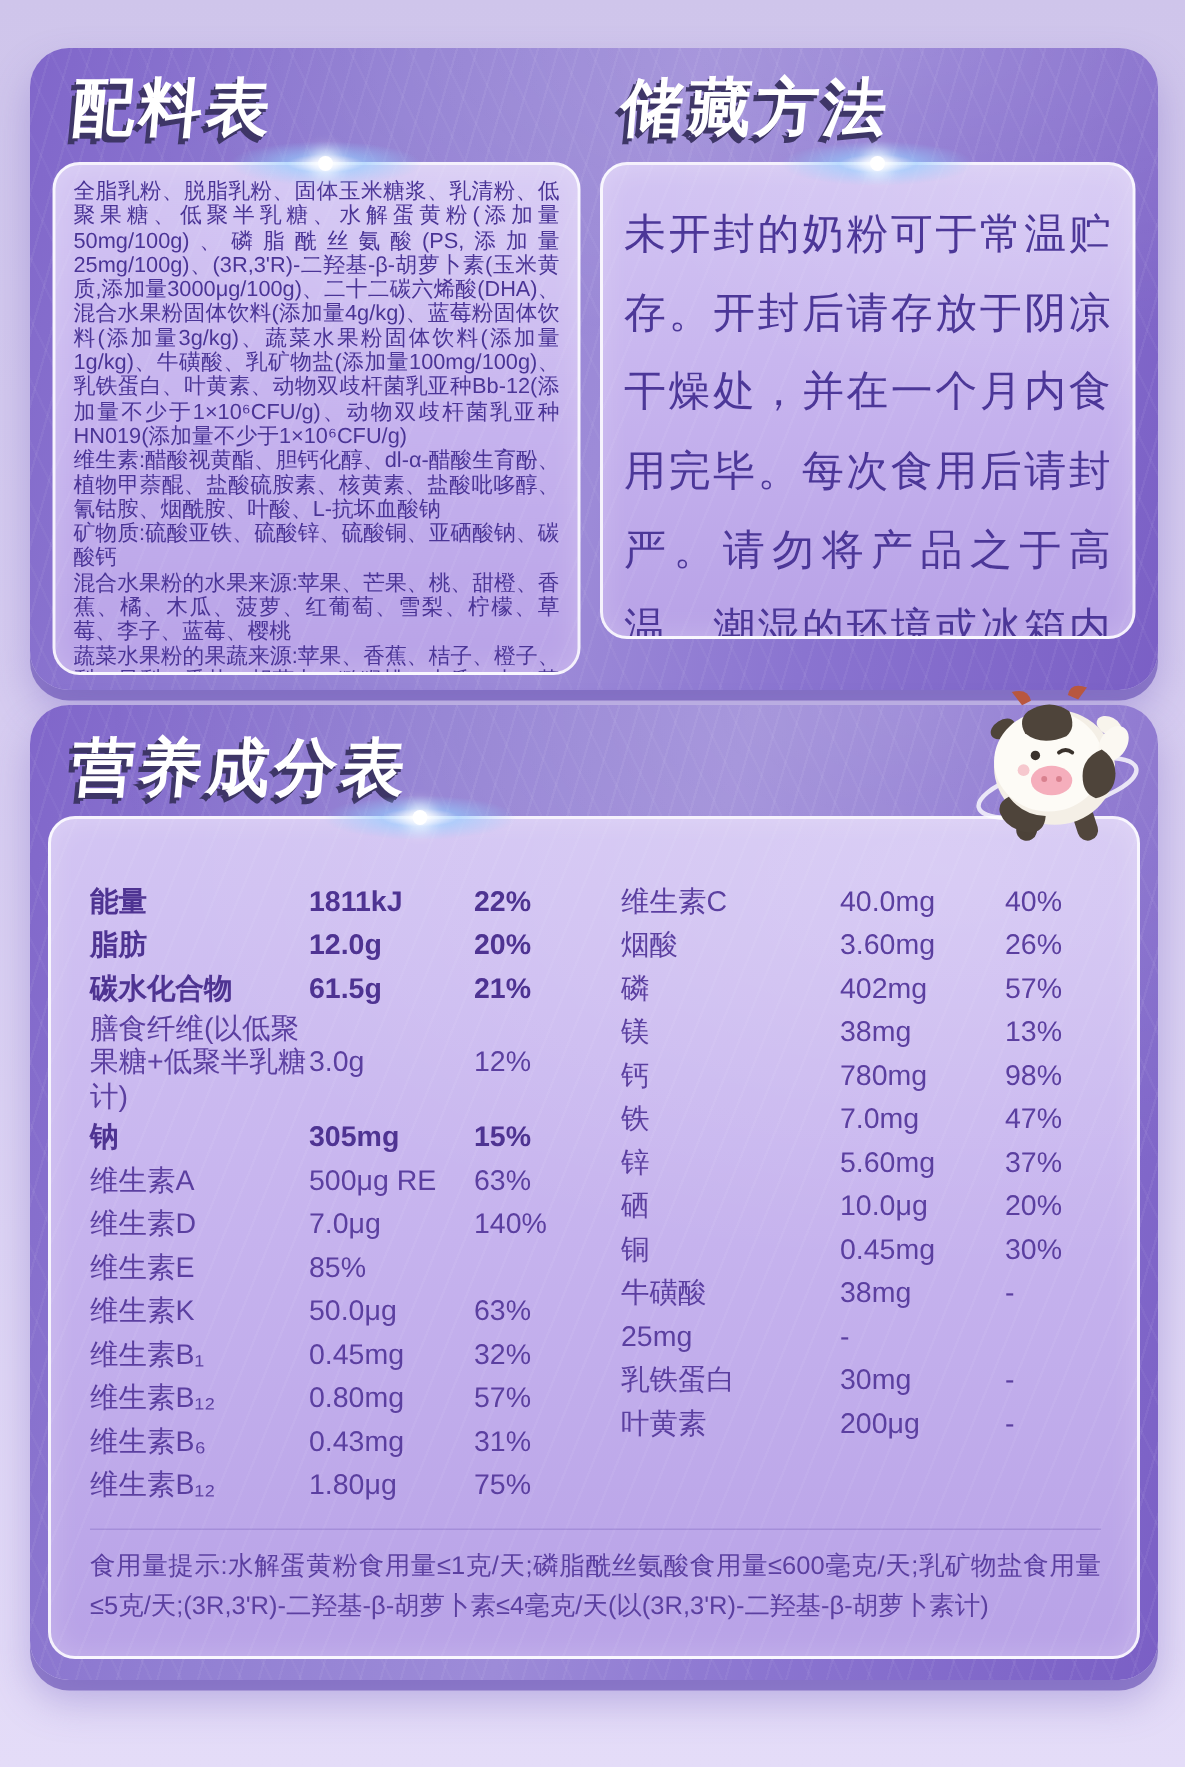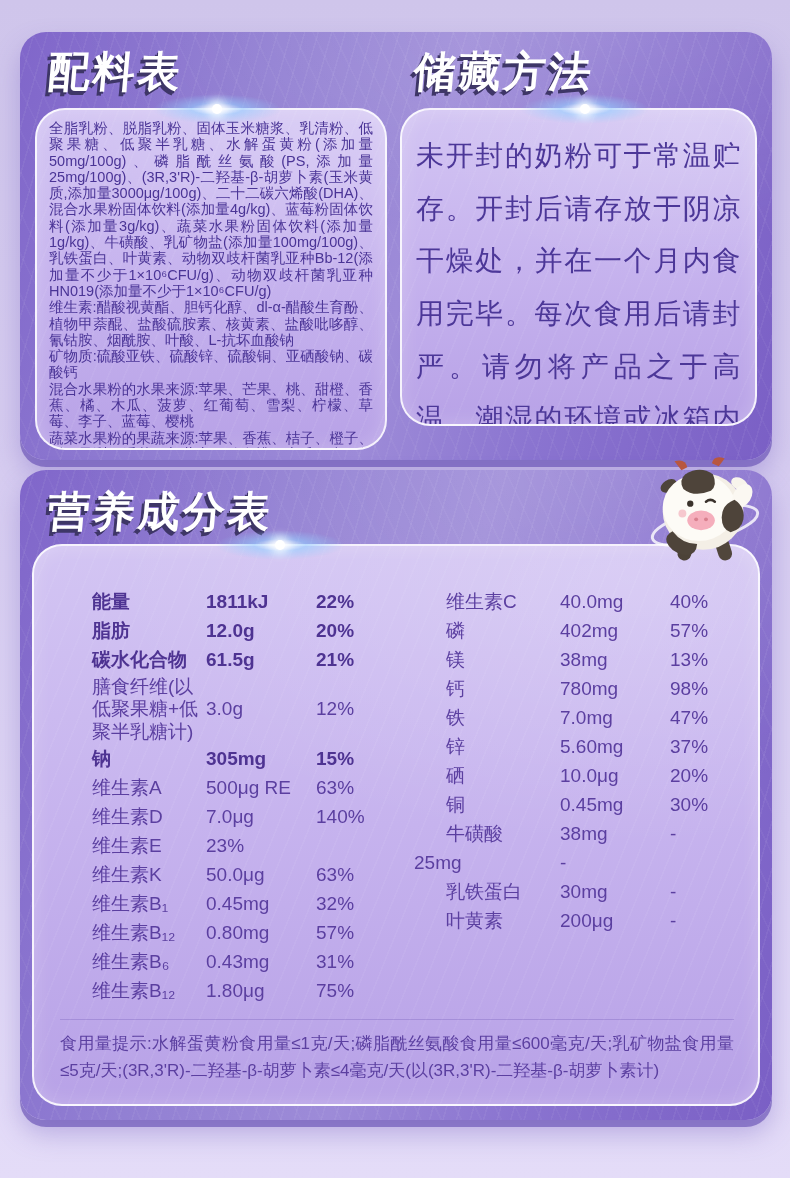--- a/index.html
+++ b/index.html
@@ -33,21 +33,21 @@
     transform:skewX(-5deg);
     text-shadow:-3px 4px 0 #3e3667,-1px 2px 0 #3e3667;
     z-index:3;white-space:nowrap;
   }
   .t-ingredients{left:28px;top:12px;}
   .t-storage{left:394px;top:12px;}
   .t-nutrition{left:28px;top:14px;}
 
   
   .panel{
-    position:absolute;border-radius:30px;
+    position:absolute;border-radius:18px;
     border:2px solid rgba(255,255,255,.85);
     background:linear-gradient(180deg,#d3c5f3 0%,#c6b3ee 50%,#b8a2e7 100%);
     box-shadow:inset 0 0 20px rgba(255,255,255,.22);
     overflow:hidden;box-sizing:border-box;z-index:2;
   }
   .panel::before{content:"";position:absolute;inset:0;pointer-events:none;
     background:
       radial-gradient(120% 80% at 82% 6%,rgba(255,255,255,.16),rgba(255,255,255,0) 60%),
       repeating-linear-gradient(112deg,rgba(255,255,255,.05) 0 1.5px,rgba(255,255,255,0) 1.5px 15px);
   }
@@ -72,21 +72,21 @@
 
   
   .storage-body{position:relative;z-index:2;margin:2px;padding:18px 12px;color:#4c3798;
     font-size:28px;line-height:1.88;letter-spacing:.5px;text-align:justify;}
 
   
   .nutri-table{position:relative;z-index:2;display:grid;grid-template-columns:1fr 1fr;
     column-gap:34px;padding:42px 24px 6px 26px;}
   .nrow{display:grid;grid-template-columns:146px 1fr 64px;align-items:center;
     min-height:27px;padding:1px 0;color:#5b3fa0;font-size:19px;line-height:1.18;}
-  .nrow .n-name{white-space:pre-line;margin-left:32px;}
+  .nrow .n-name{white-space:pre-line;}
   .nrow.bold{font-weight:700;color:#4e3392;}
   .nutri-footnote{position:relative;z-index:2;margin:8px 24px 0 26px;padding-top:10px;
     border-top:1px solid rgba(104,78,176,.28);
     color:#5b3fa0;font-size:17px;line-height:1.6;text-align:justify;}
 
   
   .cow{position:absolute;right:8px;top:-16px;width:118px;height:114px;z-index:5;}
 </style>
 </head>
 <body>
@@ -175,21 +175,21 @@
               <span class="n-amount">500μg RE</span>
               <span class="n-nrv">63%</span>
             </div>
             <div class="nrow">
               <span class="n-name">维生素D</span>
               <span class="n-amount">7.0μg</span>
               <span class="n-nrv">140%</span>
             </div>
             <div class="nrow">
               <span class="n-name">维生素E</span>
-              <span class="n-nrv">23%</span>
+              <span class="n-nrv">85%</span>
             </div>
             <div class="nrow">
               <span class="n-name">维生素K</span>
               <span class="n-amount">50.0μg</span>
               <span class="n-nrv">63%</span>
             </div>
             <div class="nrow">
               <span class="n-name">维生素B₁</span>
               <span class="n-amount">0.45mg</span>
               <span class="n-nrv">32%</span>
@@ -210,20 +210,25 @@
               <span class="n-nrv">75%</span>
             </div>
           </div>
         <div class="nutri-col" id="nutri-right">
             <div class="nrow">
               <span class="n-name">维生素C</span>
               <span class="n-amount">40.0mg</span>
               <span class="n-nrv">40%</span>
             </div>
             <div class="nrow">
+              <span class="n-name">烟酸</span>
+              <span class="n-amount">3.60mg</span>
+              <span class="n-nrv">26%</span>
+            </div>
+            <div class="nrow">
               <span class="n-name">磷</span>
               <span class="n-amount">402mg</span>
               <span class="n-nrv">57%</span>
             </div>
             <div class="nrow">
               <span class="n-name">镁</span>
               <span class="n-amount">38mg</span>
               <span class="n-nrv">13%</span>
             </div>
             <div class="nrow">

